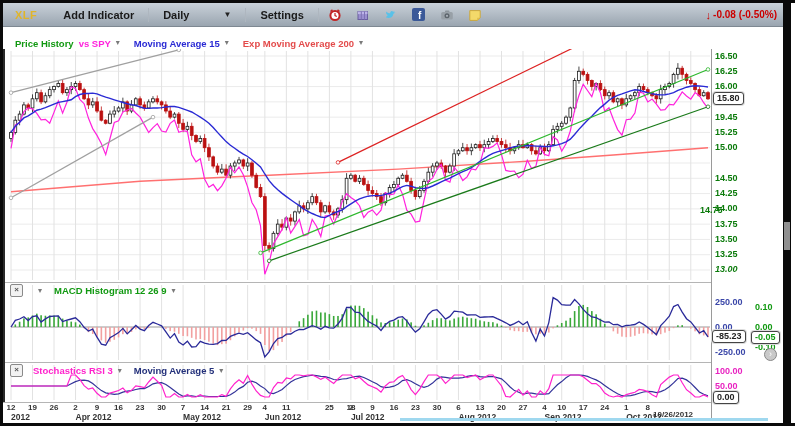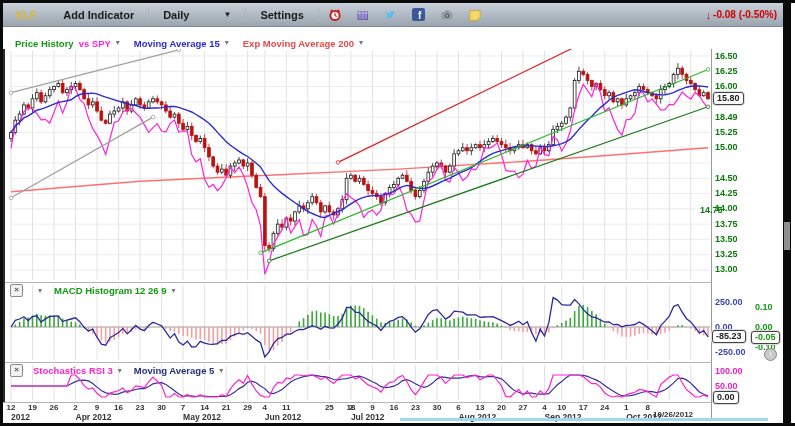--- a/index.html
+++ b/index.html
@@ -775,31 +775,31 @@
     <span class="stocht">Stochastics RSI 3</span>
     <span class="car2">▾</span>
     <span class="stochma">Moving Average 5</span>
     <span class="car2">▾</span>
   </div>
 
   <div id="price-axis">
       <div class="axlbl green" style="left: 715px; top: 50.5px;">16.50</div>
       <div class="axlbl green" style="left: 715px; top: 65.785px;">16.25</div>
       <div class="axlbl green" style="left: 715px; top: 81.07px;">16.00</div>
-      <div class="axlbl green" style="left: 715px; top: 111.64px;">18.49</div>
+      <div class="axlbl green" style="left: 715px; top: 111.64px;">19.45</div>
       <div class="axlbl green" style="left: 715px; top: 126.925px;">15.25</div>
       <div class="axlbl green" style="left: 715px; top: 142.21px;">15.00</div>
       <div class="axlbl green" style="left: 700px; top: 157.495px; margin-top: 48px;">14.75</div>
       <div class="axlbl green" style="left: 715px; top: 172.78px;">14.50</div>
       <div class="axlbl green" style="left: 715px; top: 188.065px;">14.25</div>
       <div class="axlbl green" style="left: 715px; top: 203.35px;">14.00</div>
       <div class="axlbl green" style="left: 715px; top: 218.635px;">13.75</div>
       <div class="axlbl green" style="left: 715px; top: 233.92px;">13.50</div>
       <div class="axlbl green" style="left: 715px; top: 249.205px;">13.25</div>
-      <div class="axlbl green" style="left: 715px; top: 264.49px;">13.00</div>
+      <div class="axlbl green" style="left: 715px; top: 264.49px; font-style: italic;">13.00</div>
       <div class="valbox" style="left: 713px; top: 91.798px;">15.80</div>
     </div>
   <div id="cci-axis">
       <div class="axlbl blue" style="left: 715px; top: 296.5px;">250.00</div>
       <div class="axlbl blue" style="left: 715px; top: 321.5px;">0.00</div>
       <div class="axlbl blue" style="left: 715px; top: 346.5px;">-250.00</div>
       <div class="axlbl grn2" style="left: 755px; top: 301.5px;">0.10</div>
       <div class="axlbl grn2" style="left: 755px; top: 321.5px;">0.00</div>
       <div class="axlbl grn2" style="left: 755px; top: 341.5px;">-0.10</div>
       <div class="valbox" style="left: 712px; top: 329.5px;">-85.23</div>

